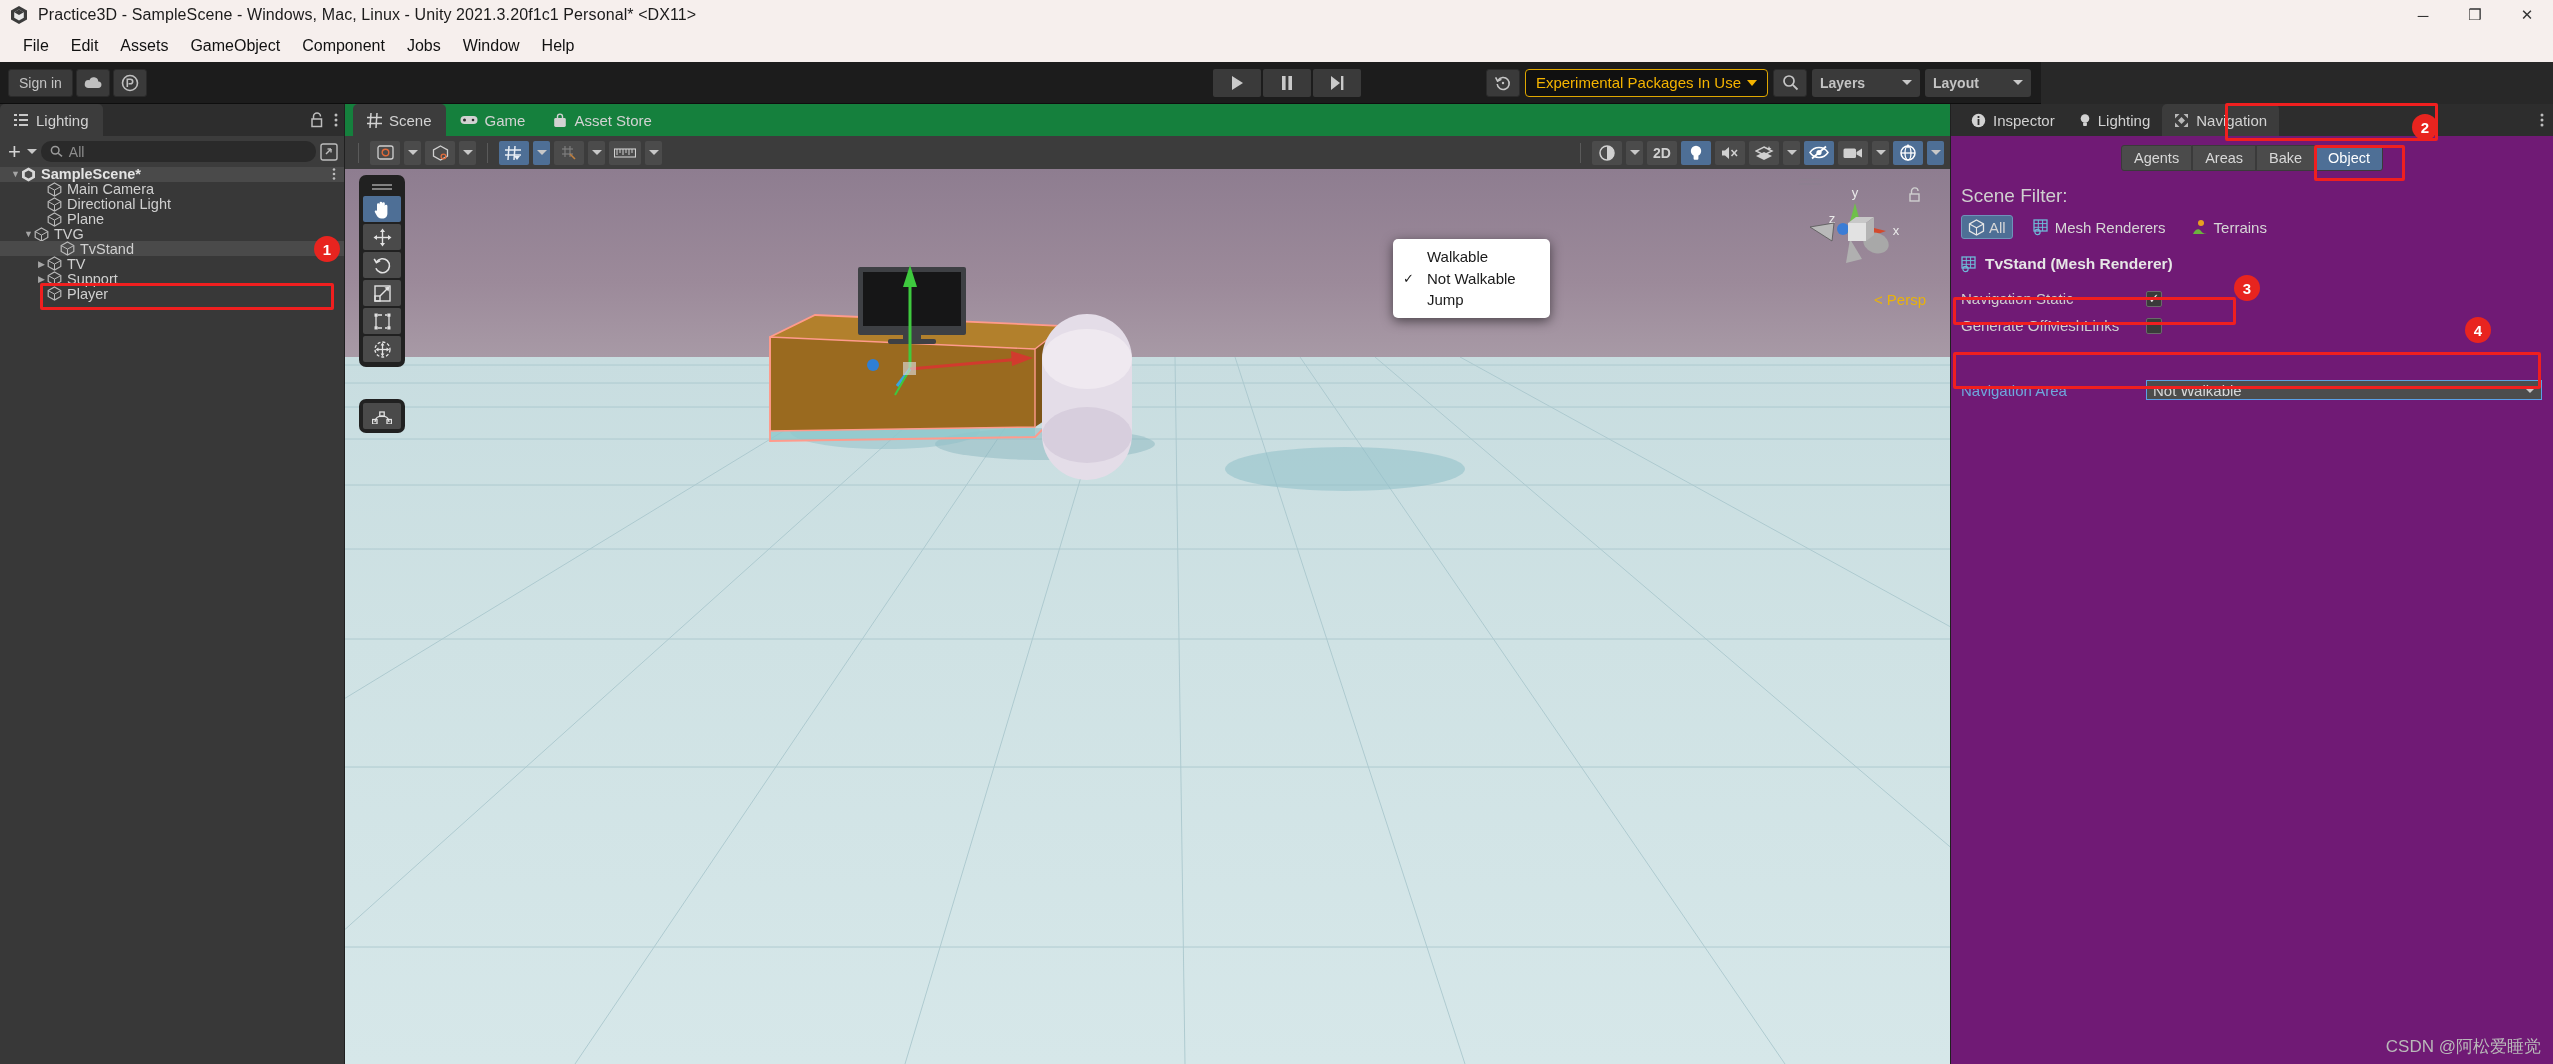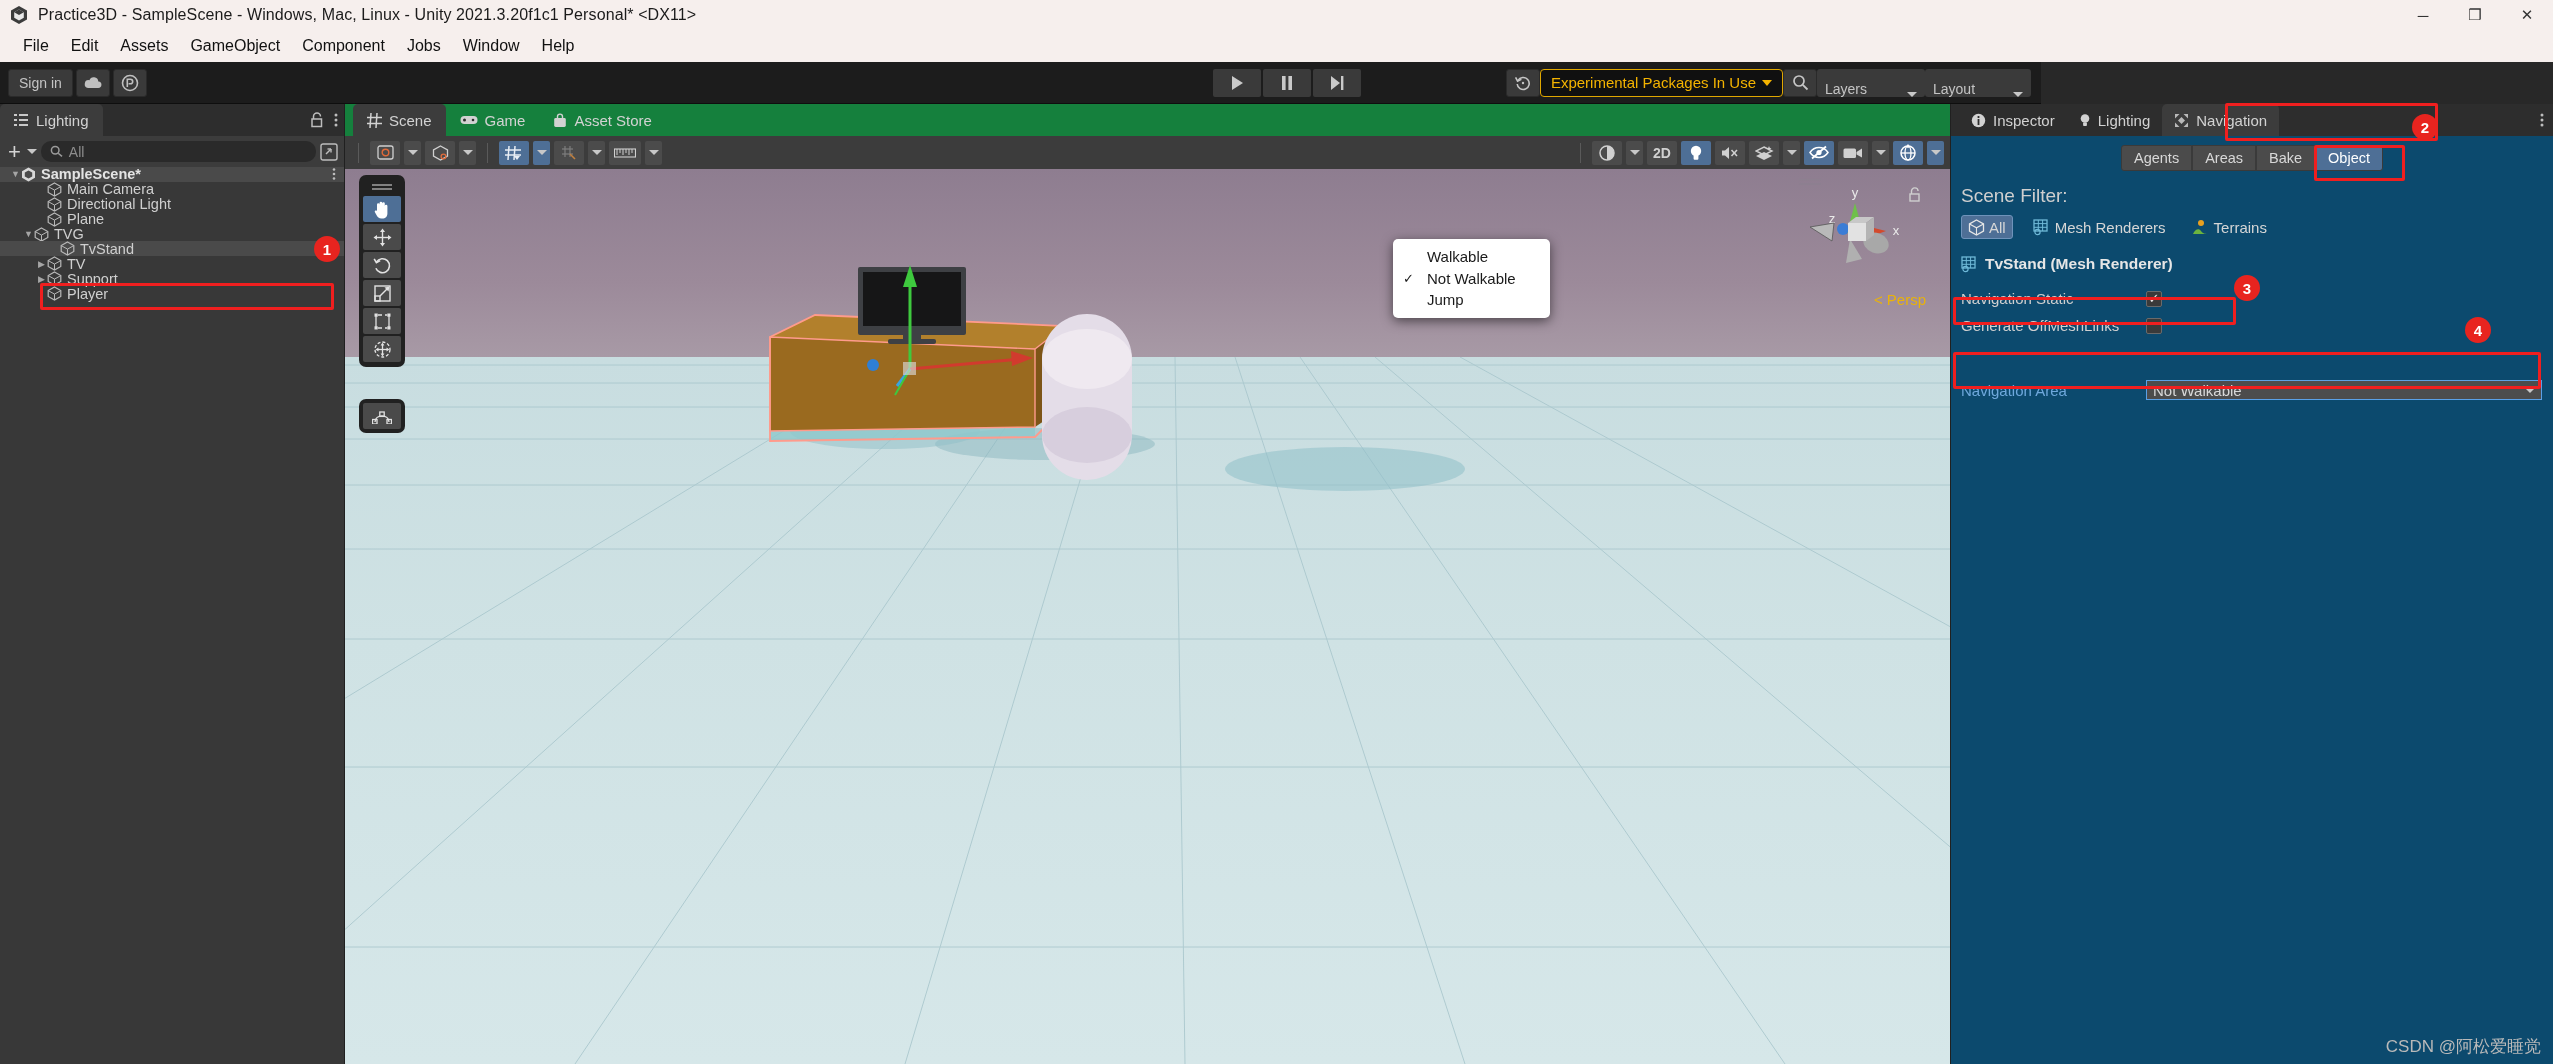--- a/index.html
+++ b/index.html
@@ -39,28 +39,28 @@
   .tb-left { margin-left:8px; }
   .ubtn {
     height:28px; background:#3a3a3a; border:1px solid #2a2a2a; border-radius:3px;
     color:#c4c4c4; font-size:14px; display:flex; align-items:center; justify-content:center;
     padding:0 10px; cursor:default;
   }
   .ubtn.sq { width:34px; padding:0; }
   .play-group { position:absolute; left:1213px; display:flex; gap:2px; }
   .play-btn { width:48px; height:28px; background:#3a3a3a; border-radius:2px;
     display:flex; align-items:center; justify-content:center; }
-  .tb-right { position:absolute; right:10px; display:flex; align-items:center; }
+  .tb-right { position:absolute; right:10px; display:flex; align-items:center; gap:5px; }
   .exp-badge {
     height:28px; background:#101010; border:1px solid #e0a700; border-radius:4px;
     color:#f5b400; font-size:15px; display:flex; align-items:center; gap:6px; padding:0 10px;
   }
   .layers-btn, .layout-btn {
     height:28px; background:#3a3a3a; border-radius:3px; color:#c4c4c4; font-size:14px;
-    display:flex; align-items:flex-end; justify-content:space-between; padding:0 8px;
+    display:flex; align-items:center; justify-content:space-between; padding:0 8px;font-weight:bold;
   }
   .layers-btn { width:108px; }
   .layout-btn { width:106px; }
   .caret-d { width:0;height:0;border-left:5px solid transparent;border-right:5px solid transparent;border-top:5px solid #c8c8c8; }
 
   
   .hierarchy {
     position:absolute; left:0; top:104px; width:345px; height:960px;
     background:#383838; border-right:1px solid #202020;
   }
@@ -136,21 +136,21 @@
   .watermark { position:absolute; right:12px; bottom:6px; color:#b9b9b9; font-size:17px; }
 
   
   .inspector {
     position:absolute; left:1950px; top:104px; width:603px; height:960px;
     background:#383838; border-left:1px solid #202020;
   }
   .insp-tabbar { height:32px; background:#2d2d2d; display:flex; align-items:center; position:relative; padding-left:8px; }
   .insp-tab { height:32px; display:flex; align-items:center; gap:7px; padding:0 12px; font-size:15px; color:#d2d2d2; }
   .insp-tab.active { background:#3c3c3c; border-top-left-radius:5px; border-top-right-radius:5px; }
-  .insp-body { padding:0; background:#0c4a6e; height:928px; position:relative; }
+  .insp-body { padding:0; background:#701a75; height:928px; position:relative; }
   .subtabs { display:flex; justify-content:center; padding-top:9px; gap:0; }
   .subtab {
     height:26px; background:#4b4b4b; border:1px solid #3a3a3a; color:#d8d8d8; font-size:14.5px;
     display:flex; align-items:center; justify-content:center; padding:0 12px;
   }
   .subtab:first-child { border-top-left-radius:3px; border-bottom-left-radius:3px; }
   .subtab:last-child { border-top-right-radius:3px; border-bottom-right-radius:3px; }
   .subtab.active { background:#4e6f96; color:#ffffff; }
   .scene-filter-lbl { color:#cfcfcf; font-size:19px; padding:14px 0 0 10px; }
   .filter-row { display:flex; align-items:center; gap:14px; padding:8px 0 0 10px; }

